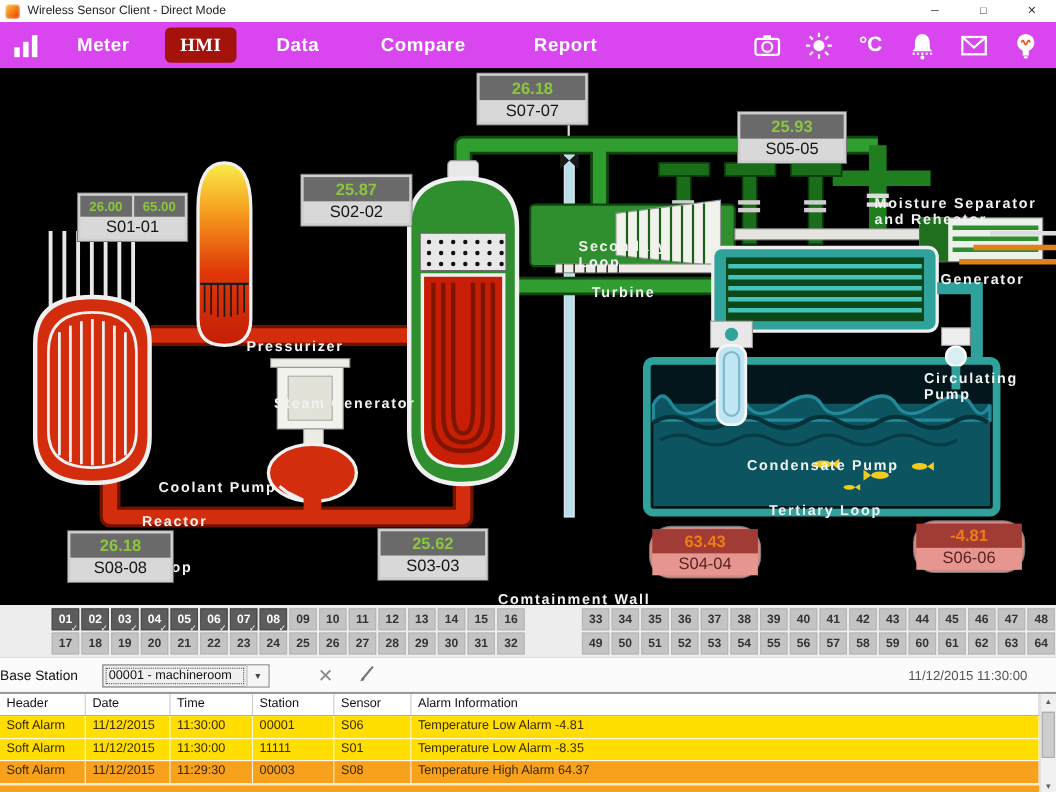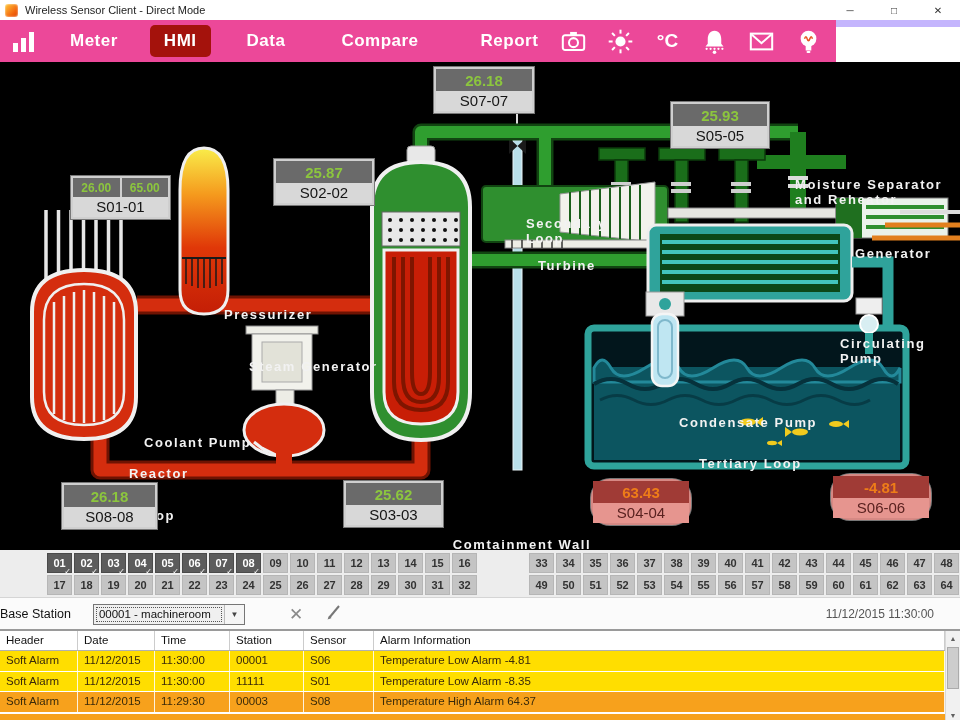--- a/index.html
+++ b/index.html
@@ -1,37 +1,37 @@
 <!DOCTYPE html>
 <html><head>
 <meta charset="utf-8">
 <style>
   html,body{margin:0;padding:0;}
   body{width:960px;height:720px;position:relative;overflow:hidden;
        font-family:"Liberation Sans",sans-serif;background:#fff;}
 
   
   .titlebar{position:absolute;left:0;top:0;width:960px;height:20px;background:#fff;
-            display:flex;align-items:center;border-bottom:7px solid #c4b5fd;}
+            display:flex;align-items:center;border-bottom:4px solid #c4b5fd;}
   .app-icon{width:13px;height:13px;margin:0 7px 0 5px;border-radius:3px;
             background:linear-gradient(135deg,#ffc93b 0%,#f2600c 70%,#d94a08 100%);
             box-shadow:inset 0 0 2px #fff;}
   .win-title{font-size:11px;color:#222;}
   .winbtns{margin-left:auto;display:flex;height:100%;}
   .winbtn{width:44px;height:100%;display:flex;align-items:center;justify-content:center;
           font-size:10px;color:#333;cursor:default;}
 
   
-  .menubar{position:absolute;left:0;top:20px;width:836px;height:42px;background:#ec4899;
+  .menubar{position:absolute;left:0;top:20px;width:960px;height:42px;background:#d946ef;
            display:flex;align-items:center;color:#fff;}
   .menu-chart-icon{margin-left:13px;display:flex;align-items:flex-end;gap:3px;height:22px;}
   .menu-chart-icon i{display:block;width:5px;background:#fff;}
   .tab{font-size:17px;font-weight:600;letter-spacing:.5px;padding:6px 14px;border-radius:5px;}
   .tab.active{background:#A4120C;}
-  .t-meter{margin-left:22px;} .t-hmi{margin-left:18px;} .t-data{margin-left:22px;}
+  .t-meter{margin-left:22px;} .t-hmi{margin-left:18px;font-family:Liberation Serif, serif;} .t-data{margin-left:22px;}
   .t-compare{margin-left:28px;} .t-report{margin-left:34px;}
   .menu-icons{margin-left:auto;display:flex;align-items:center;gap:20px;padding-right:14px;}
   .micon{width:27px;height:27px;display:flex;align-items:center;justify-content:center;}
   .unit{font-size:19px;font-weight:700;color:#fff;}
 
   
   .canvas{position:absolute;left:0;top:62px;width:960px;height:488px;background:#000;}
   .canvas svg{position:absolute;left:0;top:0;}
   .dlabel{position:absolute;color:#F2F2F2;font-size:13px;font-weight:600;
           letter-spacing:1.6px;line-height:1.15;white-space:pre-line;}

